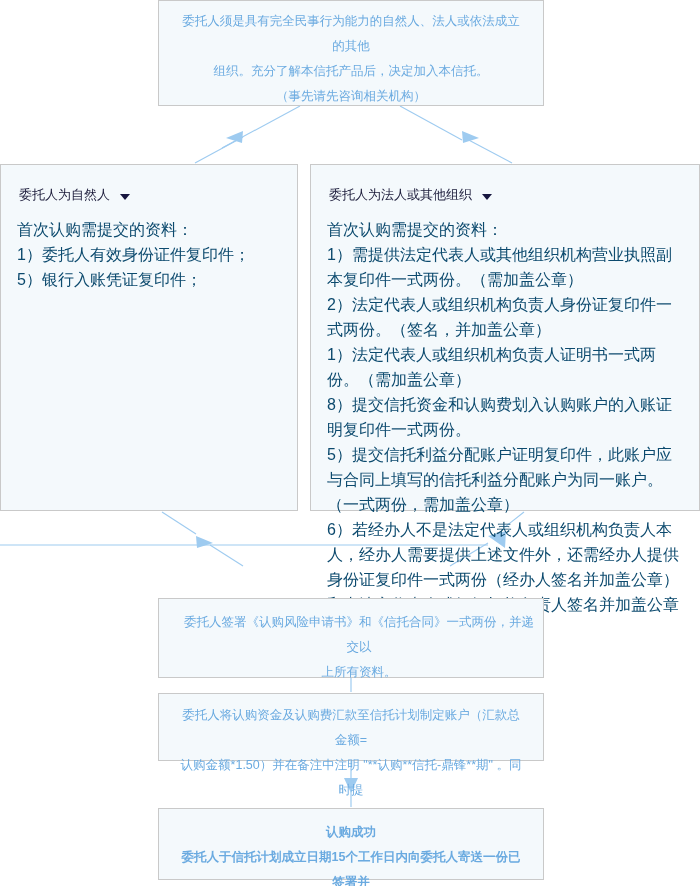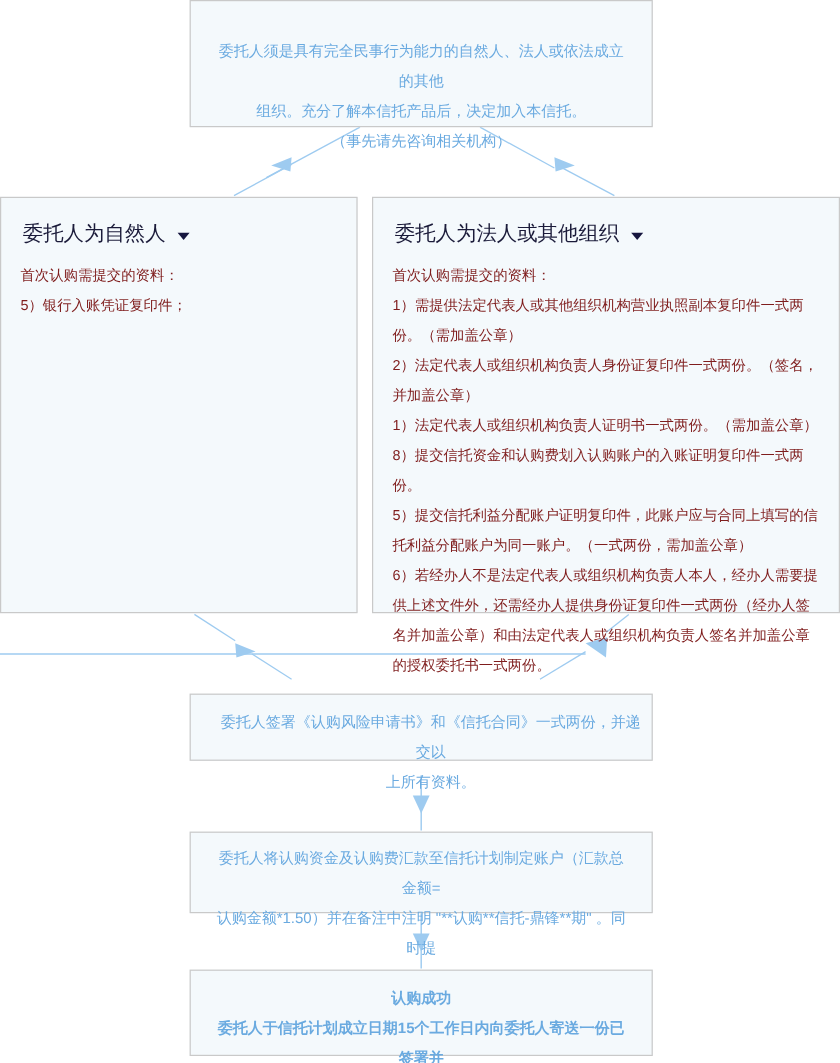--- a/index.html
+++ b/index.html
@@ -32,70 +32,70 @@
     font-size: 12.5px;
     line-height: 25px;
     white-space: pre-line;
   }
   
   #node-intro {
     left: 158px;
     top: 0px;
     width: 386px;
     height: 106px;
-    padding: 30px 22px 0 22px;
+    padding: 8px 22px 0 22px;
   }
   
   #node-natural {
     left: 0px;
     top: 164px;
     width: 298px;
     height: 347px;
     padding: 18px 16px 0 16px;
   }
   #node-legal {
     left: 310px;
     top: 164px;
     width: 390px;
     height: 347px;
     padding: 18px 16px 16px 16px;
   }
   .node-heading {
     color: #1b1b3a;
-    font-size: 17px;
+    font-size: 13px;
     line-height: 24px;
     margin: 0 0 10px 2px;
     display: flex;
     align-items: center;
     gap: 10px;
   }
   .caret-down-icon {
     display: inline-block;
     width: 0;
     height: 0;
     border-left: 5px solid transparent;
     border-right: 5px solid transparent;
     border-top: 6px solid #16163f;
     position: relative;
     top: 2px;
   }
   .body-text {
-    color: #7f1d1d;
-    font-size: 12px;
+    color: #0c4a6e;
+    font-size: 16px;
     line-height: 25px;
   }
   .body-text p {
     margin: 0;
   }
   
   #node-sign {
     left: 158px;
-    top: 578px;
-    width: 386px;
-    height: 56px;
+    top: 598px;
+    width: 386px;
+    height: 80px;
     padding: 11px 8px 0 24px;
   }
   #node-remit {
     left: 158px;
     top: 693px;
     width: 386px;
     height: 68px;
     padding: 9px 20px 0 20px;
   }
   #node-success {
@@ -167,20 +167,21 @@
 （事先请先咨询相关机构）</div>
   </div>
 
   <div class="node" id="node-natural">
     <div class="node-heading">
       <span>委托人为自然人</span>
       <span class="caret-down-icon"></span>
     </div>
     <div class="body-text">
       <p>首次认购需提交的资料：</p>
+      <p>1）委托人有效身份证件复印件；</p>
       <p>5）银行入账凭证复印件；</p>
     </div>
   </div>
 
   <div class="node" id="node-legal">
     <div class="node-heading">
       <span>委托人为法人或其他组织</span>
       <span class="caret-down-icon"></span>
     </div>
     <div class="body-text">

